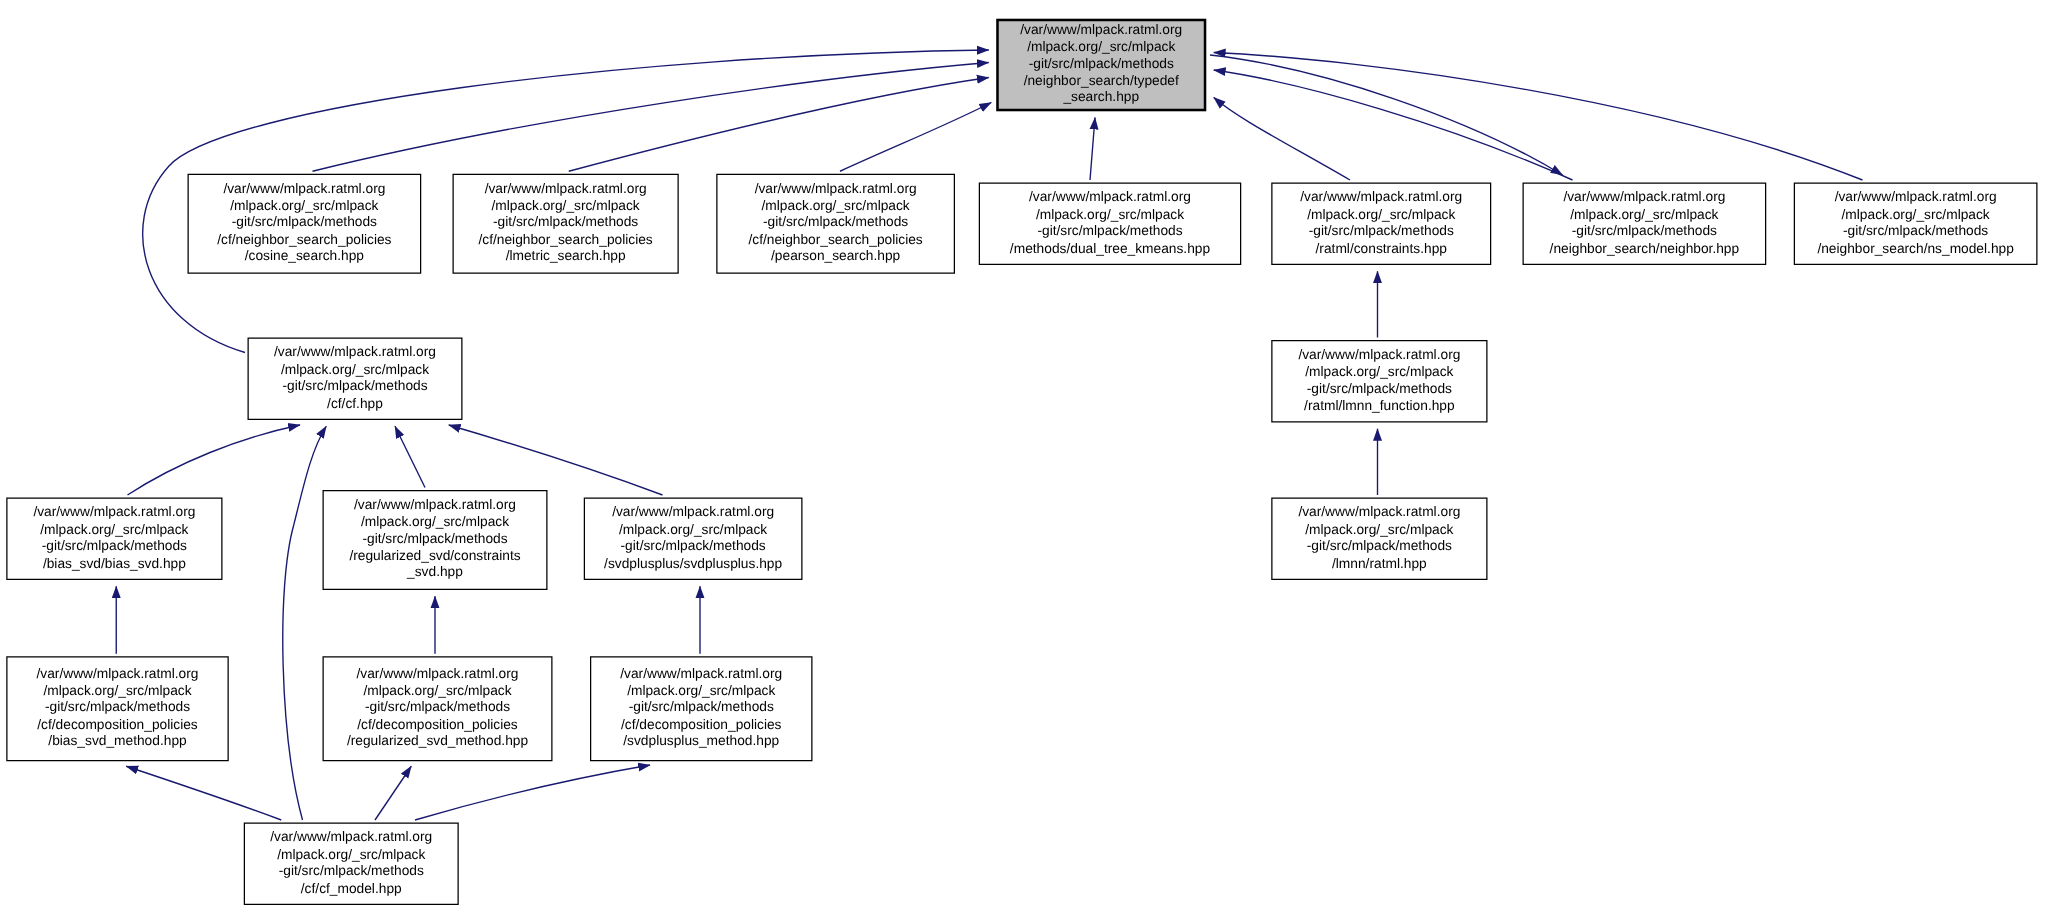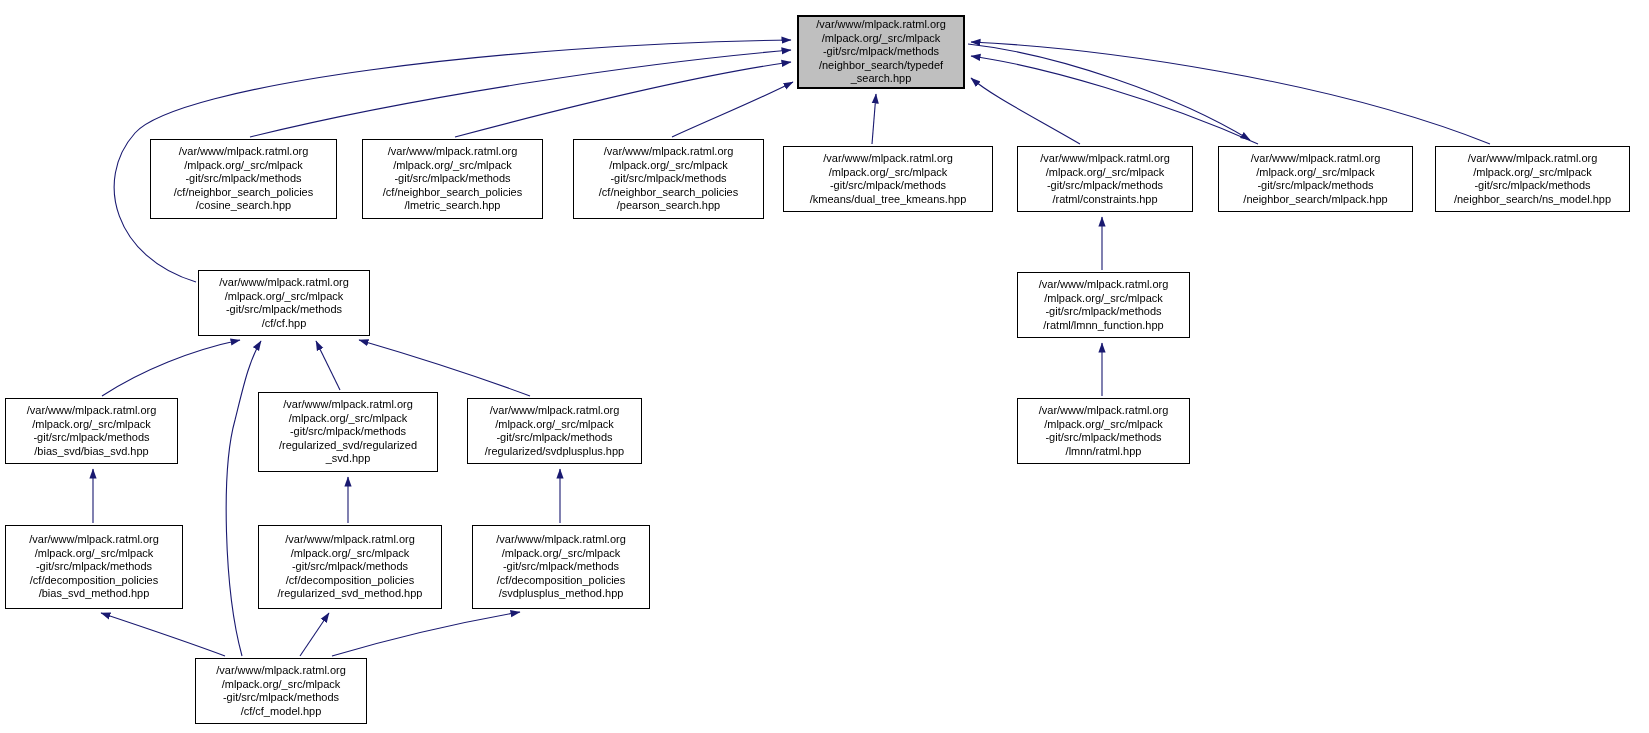--- a/index.html
+++ b/index.html
@@ -99,33 +99,33 @@
         <span>/var/www/mlpack.ratml.org</span>
         <span>/mlpack.org/_src/mlpack</span>
         <span>-git/src/mlpack/methods</span>
         <span>/cf/neighbor_search_policies</span>
         <span>/pearson_search.hpp</span>
       </div>
       <div class="node" style="left: 783px; top: 146px; width: 210px; height: 66px;">
         <span>/var/www/mlpack.ratml.org</span>
         <span>/mlpack.org/_src/mlpack</span>
         <span>-git/src/mlpack/methods</span>
-        <span>/kmeans/dual_tree_kmeans.hpp</span>
+        <span>/methods/dual_tree_kmeans.hpp</span>
       </div>
       <div class="node" style="left: 1017px; top: 146px; width: 176px; height: 66px;">
         <span>/var/www/mlpack.ratml.org</span>
         <span>/mlpack.org/_src/mlpack</span>
         <span>-git/src/mlpack/methods</span>
         <span>/ratml/constraints.hpp</span>
       </div>
       <div class="node" style="left: 1218px; top: 146px; width: 195px; height: 66px;">
         <span>/var/www/mlpack.ratml.org</span>
         <span>/mlpack.org/_src/mlpack</span>
         <span>-git/src/mlpack/methods</span>
-        <span>/neighbor_search/mlpack.hpp</span>
+        <span>/neighbor_search/neighbor.hpp</span>
       </div>
       <div class="node" style="left: 1435px; top: 146px; width: 195px; height: 66px;">
         <span>/var/www/mlpack.ratml.org</span>
         <span>/mlpack.org/_src/mlpack</span>
         <span>-git/src/mlpack/methods</span>
         <span>/neighbor_search/ns_model.hpp</span>
       </div>
       <div class="node" style="left: 198px; top: 270px; width: 172px; height: 66px;">
         <span>/var/www/mlpack.ratml.org</span>
         <span>/mlpack.org/_src/mlpack</span>
@@ -141,28 +141,28 @@
       <div class="node" style="left: 5px; top: 398px; width: 173px; height: 66px;">
         <span>/var/www/mlpack.ratml.org</span>
         <span>/mlpack.org/_src/mlpack</span>
         <span>-git/src/mlpack/methods</span>
         <span>/bias_svd/bias_svd.hpp</span>
       </div>
       <div class="node" style="left: 258px; top: 392px; width: 180px; height: 80px;">
         <span>/var/www/mlpack.ratml.org</span>
         <span>/mlpack.org/_src/mlpack</span>
         <span>-git/src/mlpack/methods</span>
-        <span>/regularized_svd/regularized</span>
+        <span>/regularized_svd/constraints</span>
         <span>_svd.hpp</span>
       </div>
       <div class="node" style="left: 467px; top: 398px; width: 175px; height: 66px;">
         <span>/var/www/mlpack.ratml.org</span>
         <span>/mlpack.org/_src/mlpack</span>
         <span>-git/src/mlpack/methods</span>
-        <span>/regularized/svdplusplus.hpp</span>
+        <span>/svdplusplus/svdplusplus.hpp</span>
       </div>
       <div class="node" style="left: 1017px; top: 398px; width: 173px; height: 66px;">
         <span>/var/www/mlpack.ratml.org</span>
         <span>/mlpack.org/_src/mlpack</span>
         <span>-git/src/mlpack/methods</span>
         <span>/lmnn/ratml.hpp</span>
       </div>
       <div class="node" style="left: 5px; top: 525px; width: 178px; height: 84px;">
         <span>/var/www/mlpack.ratml.org</span>
         <span>/mlpack.org/_src/mlpack</span>

